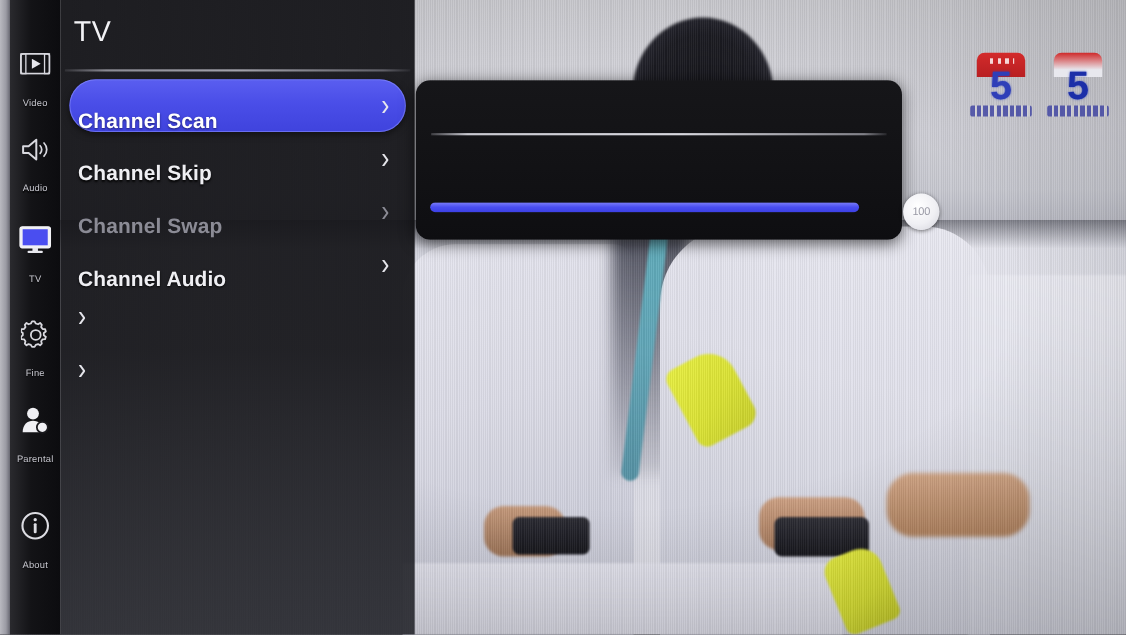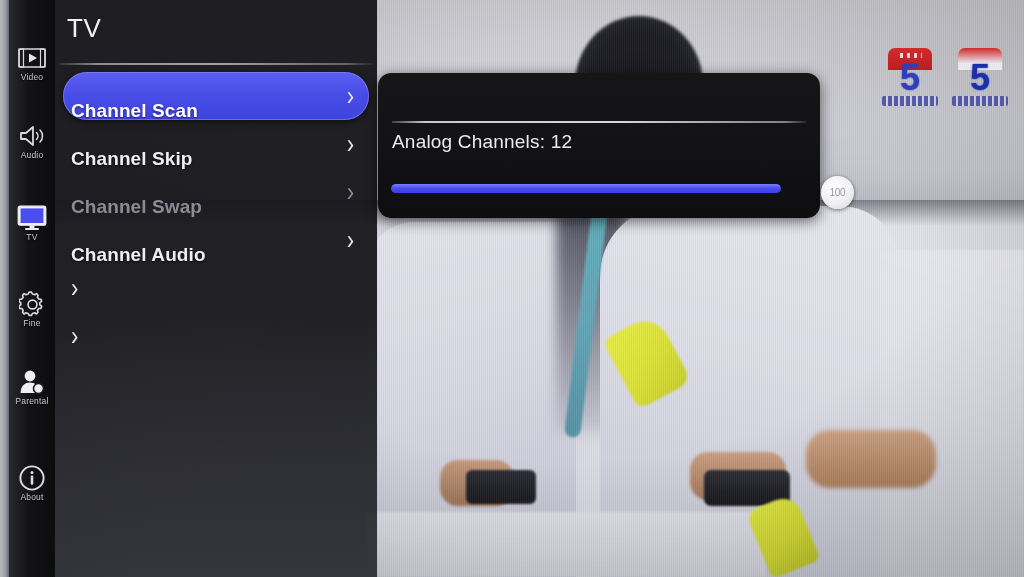--- a/index.html
+++ b/index.html
@@ -162,21 +162,21 @@
   .edge-strip{
     position:absolute;left:0;top:0;width:9px;height:100%;
     background:linear-gradient(90deg,#b9b9c0 0%,#9b9ba4 60%,#6a6a74 100%);
   }
   .rail{
     position:absolute;left:9px;top:0;width:46px;height:577px;
     background:linear-gradient(90deg,#2a2a2e 0%,#131316 42%,#0c0c0f 100%);
   }
   .rail-item{
     position:absolute;left:0;width:46px;
-    display:flex;flex-direction:column;align-items:center;gap:0;
+    display:flex;flex-direction:column;align-items:center;gap:16px;
     color:#cfcfd6;
   }
   .rail-ico{width:30px;height:28px;display:flex;align-items:center;justify-content:center;}
   .rail-ico svg{display:block;}
   .rail-lbl{
     font-size:8.5px;letter-spacing:.2px;color:#c8c8d0;
     text-shadow:0 1px 1px rgba(0,0,0,.8);
   }
 
   
@@ -404,21 +404,20 @@
 
       <div class="item">
         <span class="chev">›</span>
       </div>
 
     </div>
   </div>
 
   <div class="dialog">
     <div class="dlg-rule"></div>
-    <div class="dlg-line">Analog Channels: 12</div>
     <div class="bar-wrap">
       <div class="bar-track">
         <div class="bar-fill" id="barFill" style="width: 100%;"></div>
       </div>
     </div>
   </div>
   <div class="pct-badge">100</div>
 
 </div>
 

